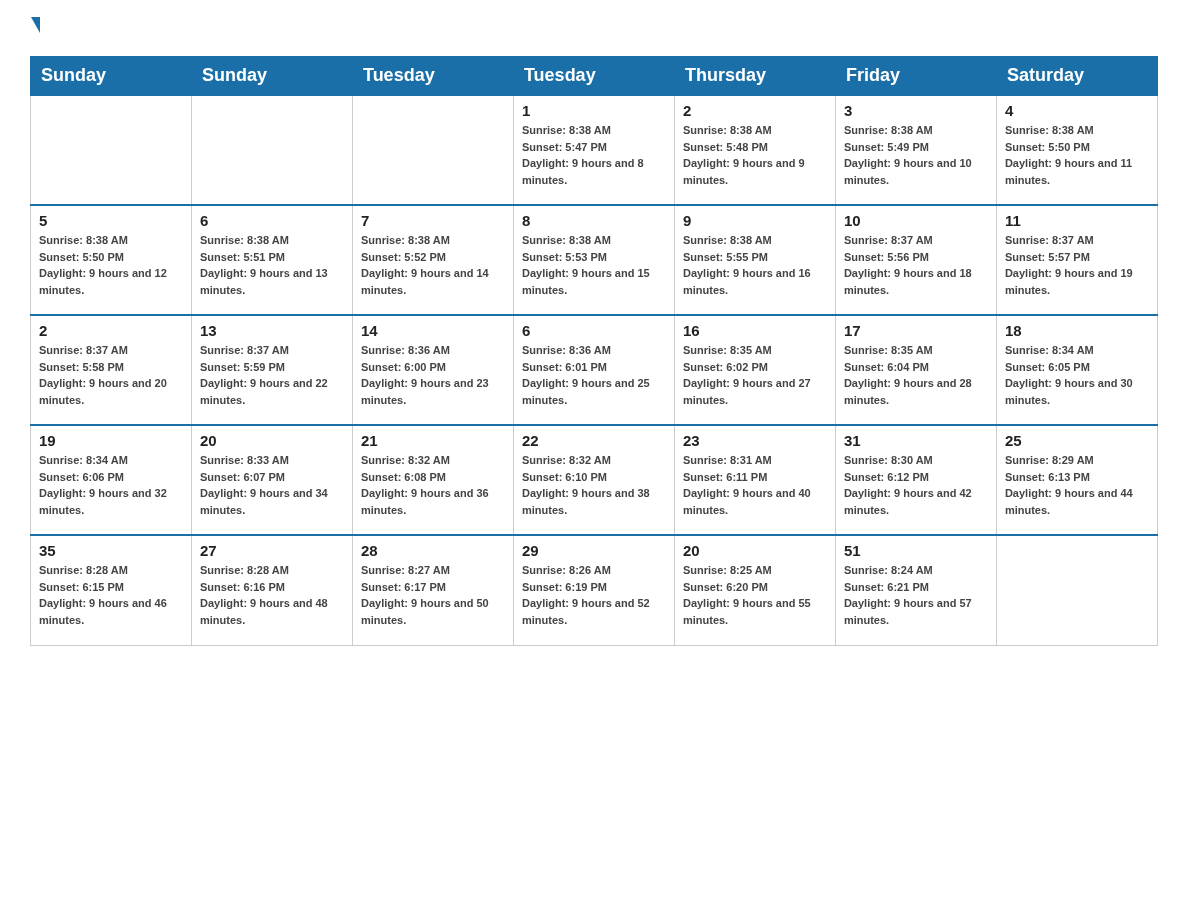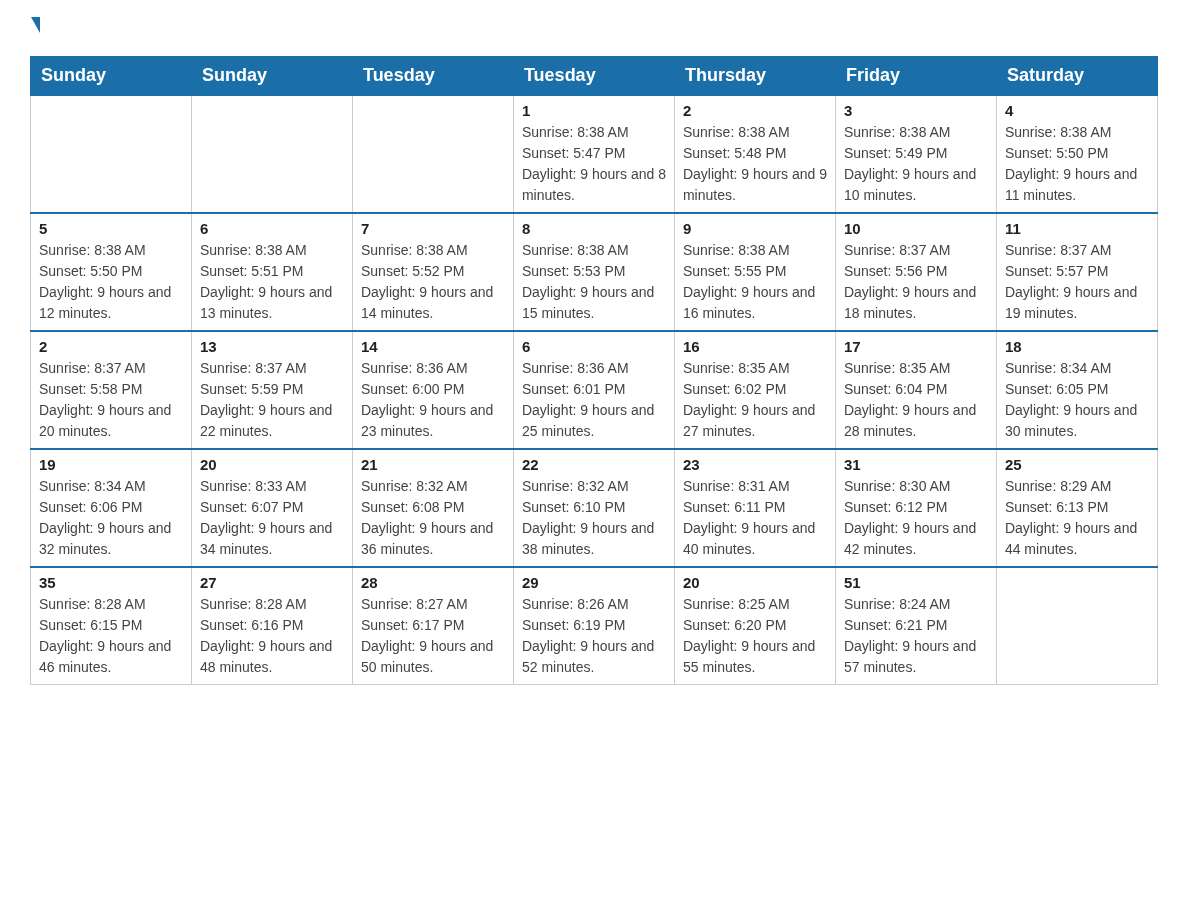--- a/index.html
+++ b/index.html
@@ -53,23 +53,24 @@
       min-height: 90px;
       height: 110px;
     }
     .day-number {
       font-size: 15px;
       font-weight: bold;
       color: #222;
       margin-bottom: 3px;
     }
     .day-info {
-      font-size: 14px;
+      font-size: 11px;
       color: #444;
       line-height: 1.5;
+      font-weight: bold;
     }
     .logo-wrapper {
       display: flex;
       flex-direction: column;
       align-items: flex-start;
     }
     .logo-row {
       display: flex;
       align-items: center;
     }

